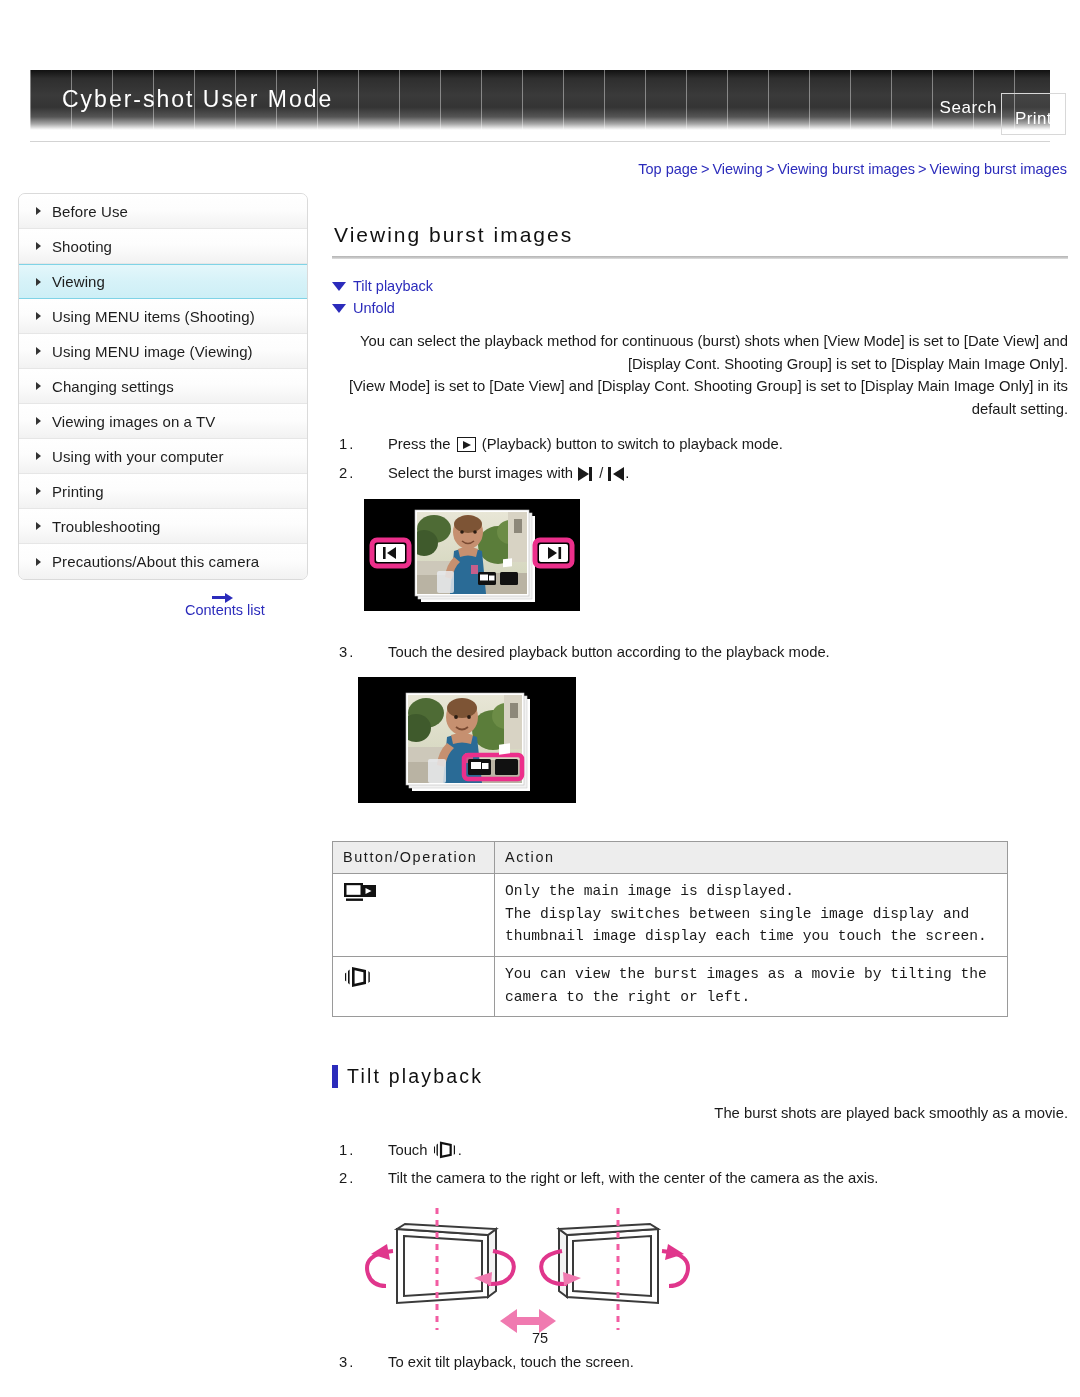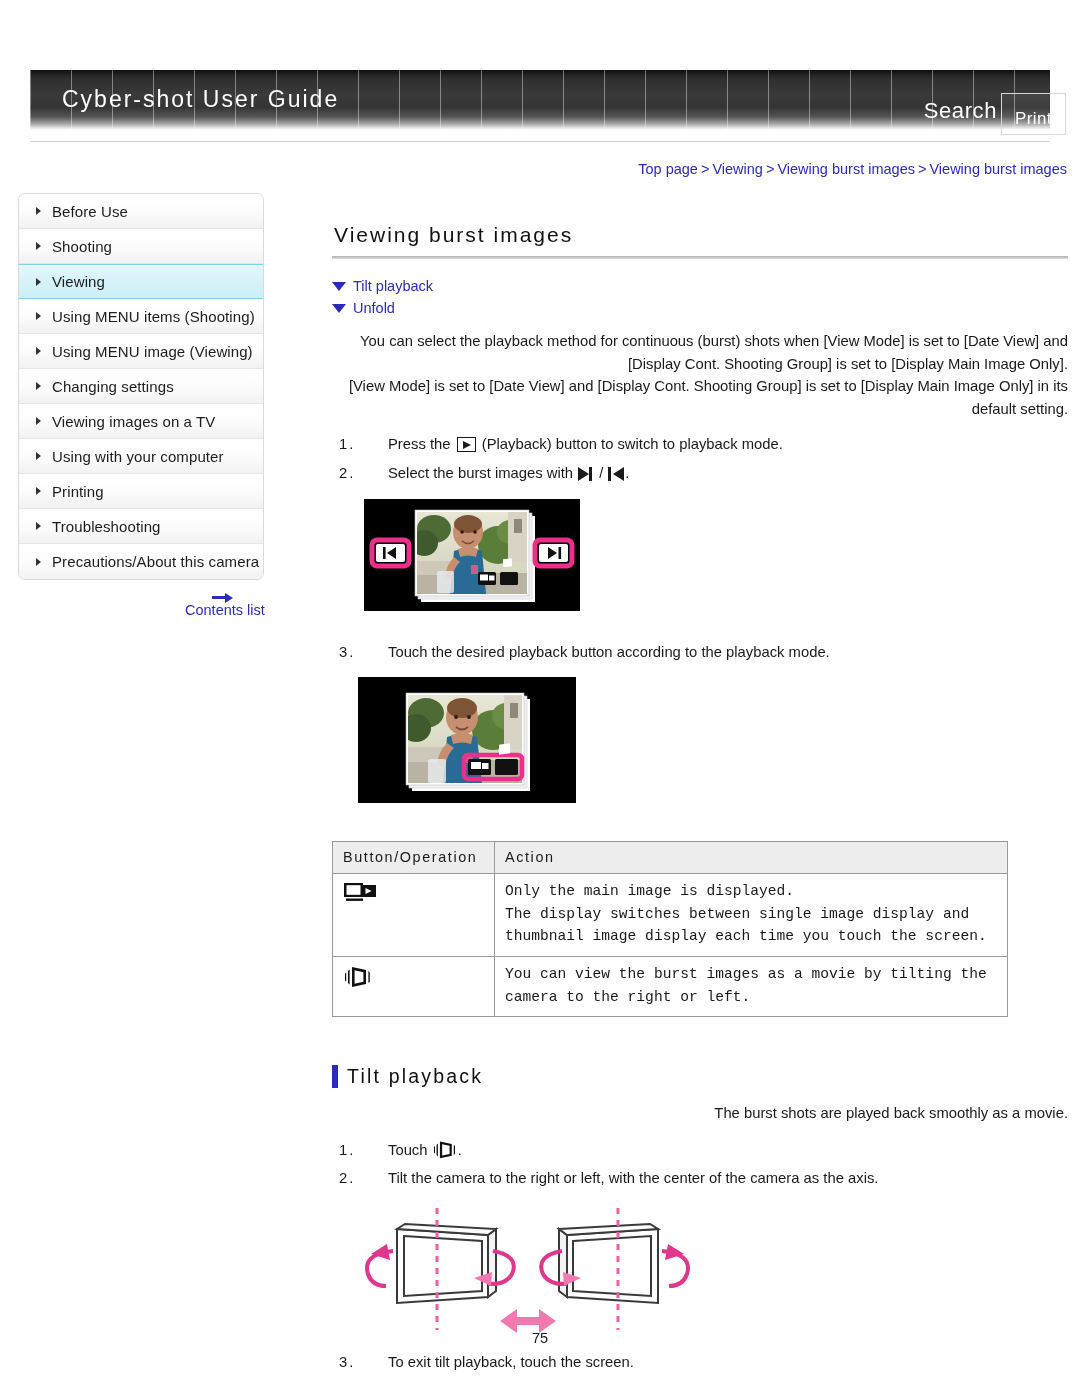--- a/index.html
+++ b/index.html
@@ -38,21 +38,21 @@
     left: 62px; top: 86px;
     font-size: 23px;
     letter-spacing: 2.0px;
     color: #ffffff;
     font-family: "Liberation Sans", sans-serif;
     white-space: nowrap;
   }
   .header-search {
     position: absolute;
     right: 83px; top: 98px;
-    font-size: 22px;
+    font-size: 17px;
     letter-spacing: 0.6px;
     color: #ffffff;
     cursor: pointer;
     white-space: nowrap;
   }
   .header-print {
     position: absolute;
     right: 14px; top: 93px;
     padding: 15px 13px 5px 13px;
     font-size: 17px;
@@ -83,21 +83,21 @@
     color: #2b2bbb;
     text-decoration: none;
     cursor: pointer;
   }
   .breadcrumb .sep { color: #2b2bbb; margin: 0 3px; }
 
   
   .sidebar {
     position: absolute;
     left: 18px; top: 193px;
-    width: 246px;
+    width: 290px;
     border: 1px solid #dadada;
     border-radius: 7px;
     background: #fafafa;
     overflow: hidden;
   }
   .nav-item {
     position: relative;
     height: 35px;
     display: flex;
     align-items: center;
@@ -339,21 +339,21 @@
     text-align: center;
     font-size: 14.5px;
     color: #1a1a1a;
   }
 </style>
 </head>
 <body>
 
 <div class="header-wrap">
   <div class="header-bar"></div>
-  <div class="header-title">Cyber-shot User Guide</div>
+  <div class="header-title">Cyber-shot User Mode</div>
   <div class="header-search">Search</div>
   <div class="header-print">Print</div>
   <div class="header-rule"></div>
 </div>
 
 <div class="breadcrumb">
   <a>Top page</a><span class="sep">&gt;</span><a>Viewing</a><span class="sep">&gt;</span><a>Viewing burst images</a><span class="sep">&gt;</span><a>Viewing burst images</a>
 </div>
 
 <div class="sidebar">

